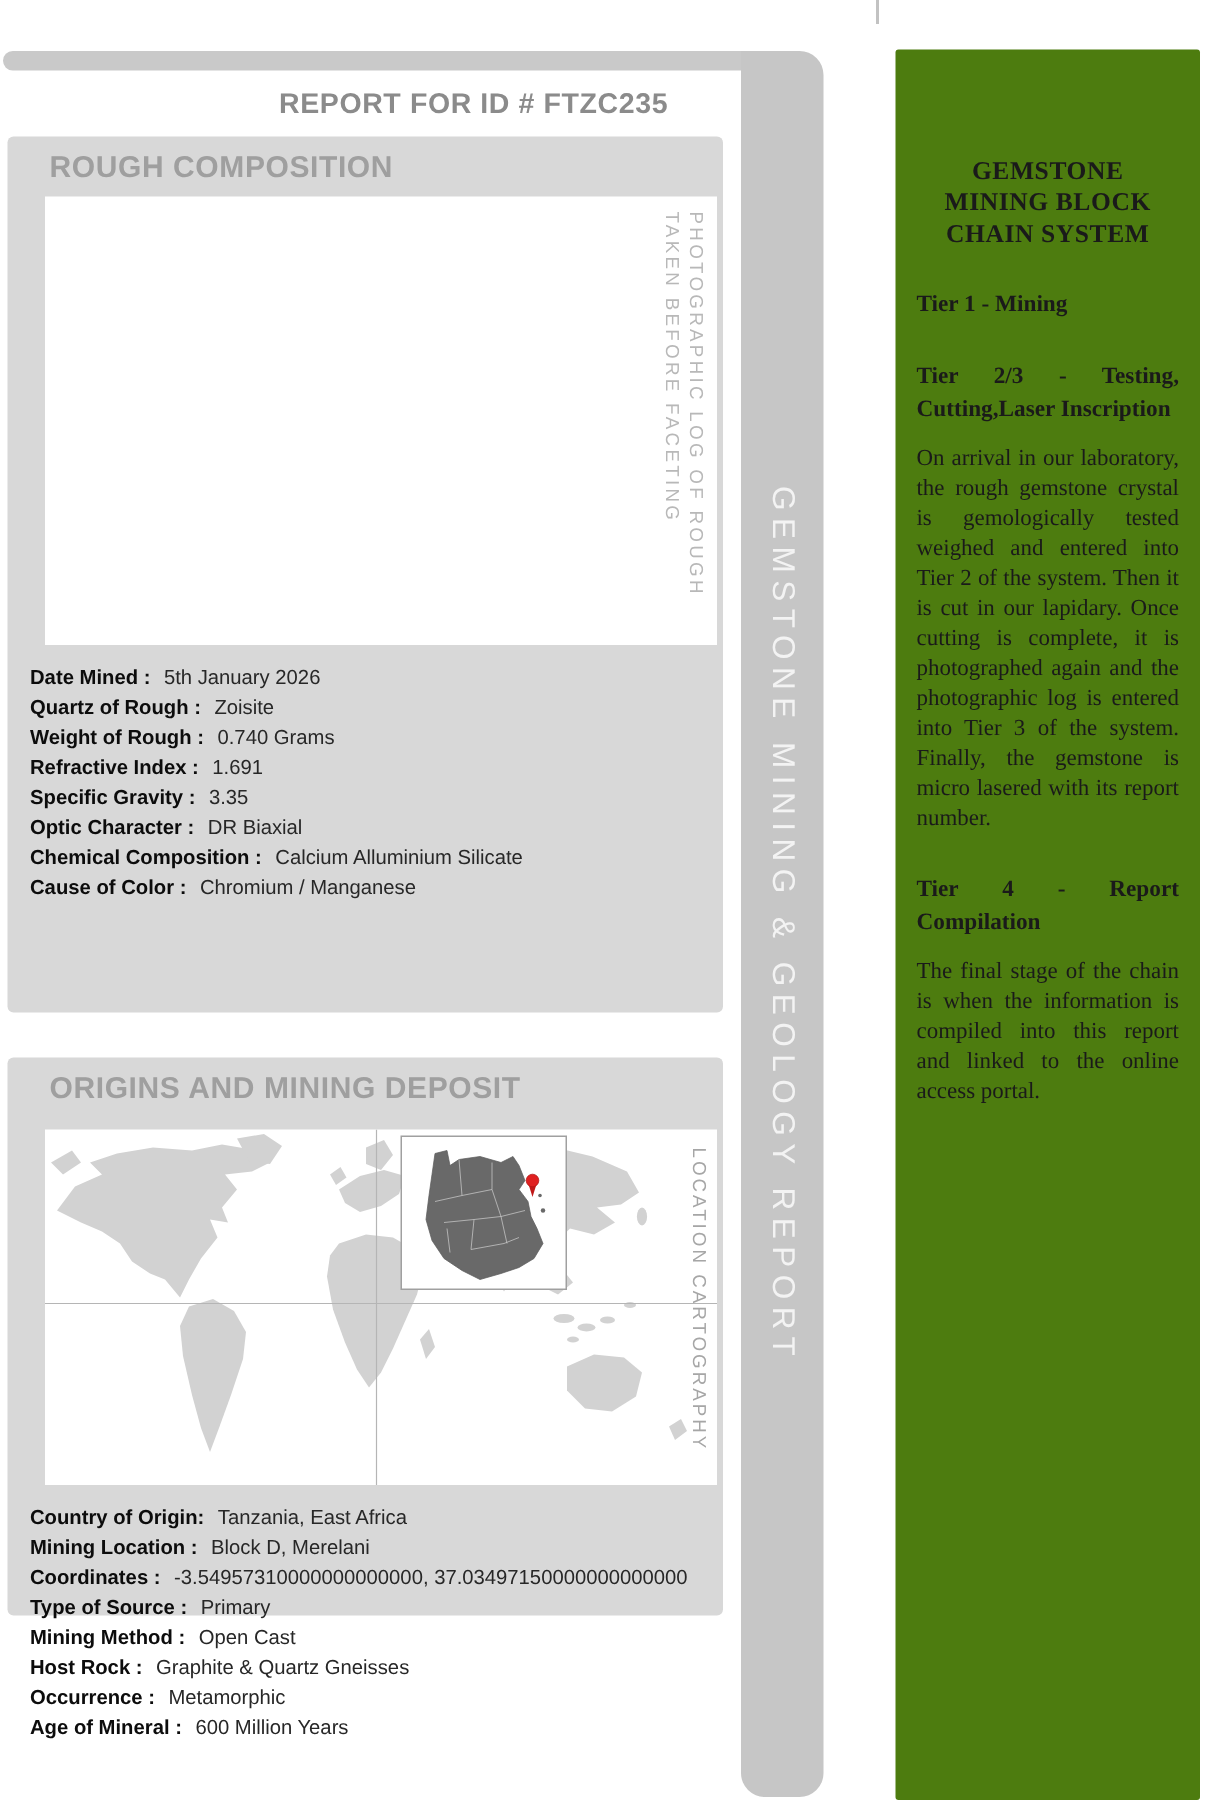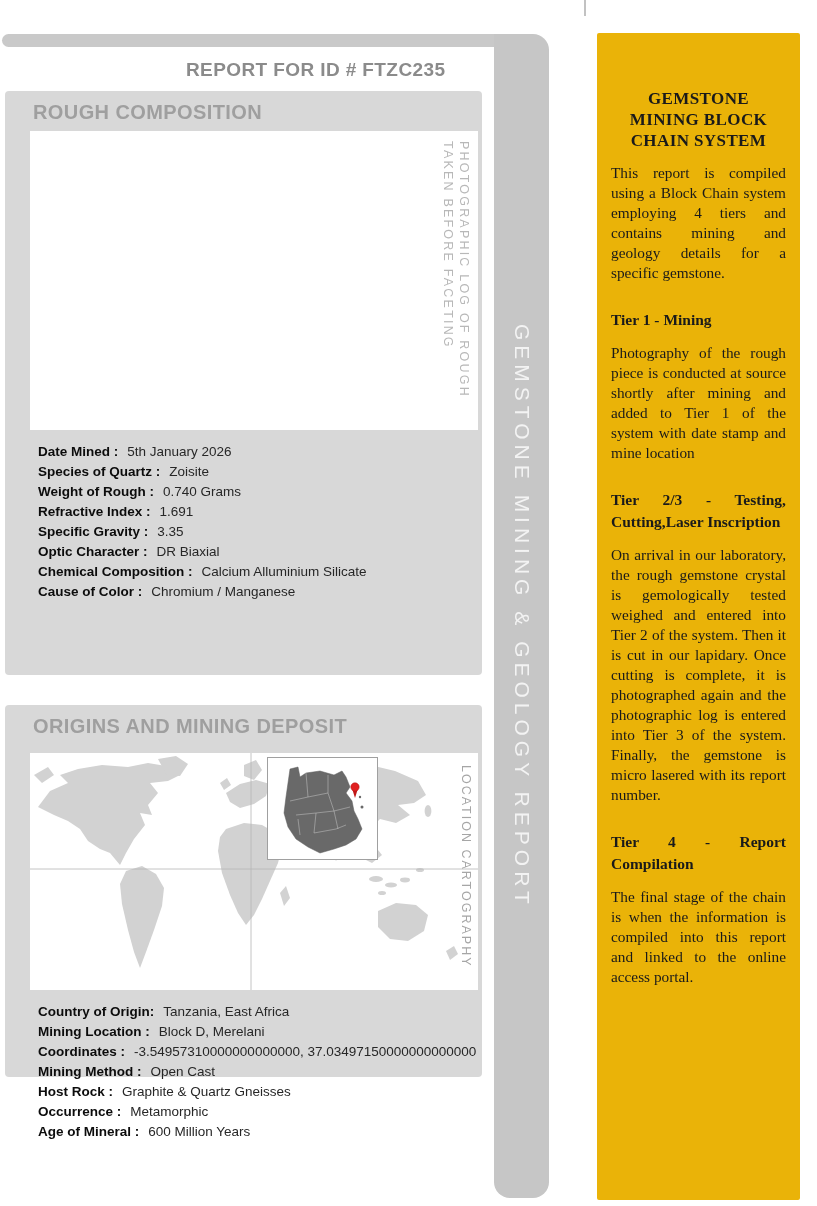--- a/index.html
+++ b/index.html
@@ -28,32 +28,32 @@
   .card-header{position:absolute;left:28px;top:10px;font-size:20px;font-weight:bold;
                color:#9f9f9f;letter-spacing:0.4px;}
 
   .photo-box{position:absolute;left:25px;top:40px;width:448px;height:299px;background:#ffffff;}
   .v-caption{position:absolute;top:10px;right:6px;writing-mode:vertical-rl;
              font-size:12.5px;letter-spacing:2.2px;color:#b8b8b8;line-height:16px;}
   .map-box{position:absolute;left:25px;top:48px;width:448px;height:237px;background:#ffffff;}
   .v-caption-single{position:absolute;top:12px;right:5px;writing-mode:vertical-rl;
              font-size:12.5px;letter-spacing:2px;color:#a6a6a6;}
 
-  .fields{position:absolute;left:33px;}
+  .fields{position:absolute;left:15px;}
   .fields1{top:351px;}
   .fields2{top:297px;}
   .field-row{line-height:20px;font-size:13.5px;white-space:nowrap;}
   .flabel{font-weight:bold;color:#0c0c0c;margin-right:9px;}
   .fvalue{color:#272727;}
 
   .map-svg{position:absolute;left:0;top:0;}
 
   
-  .sidebar{position:absolute;left:597px;top:33px;width:203px;height:1167px;background:#eab308;
-           border-radius:2px;box-sizing:border-box;padding:55px 14px 0 14px;overflow:hidden;
+  .sidebar{position:absolute;left:597px;top:33px;width:203px;height:1167px;background:#4d7c0f;
+           border-radius:2px;box-sizing:border-box;padding:70px 14px 0 14px;overflow:hidden;
            font-family:"Liberation Serif",serif;color:#1a1a1a;}
   .sb-heading{font-size:17px;font-weight:bold;text-align:center;line-height:21px;
               letter-spacing:0.4px;margin:0;}
   .sb-para{font-size:15.3px;line-height:20px;text-align:justify;margin:12px 0 0 0;}
   .sb-sub{font-size:15.5px;font-weight:bold;text-align:justify;line-height:22px;margin:26px 0 0 0;}
 </style>
 </head>
 <body>
 
 <div class="page">
@@ -72,21 +72,21 @@
 
     <div class="photo-box">
       <div class="v-caption">
         <div>PHOTOGRAPHIC LOG OF ROUGH</div>
         <div>TAKEN BEFORE FACETING</div>
       </div>
     </div>
 
     <div class="fields fields1">
       <div class="field-row"><span class="flabel">Date Mined :</span><span class="fvalue">5th January 2026</span></div>
-      <div class="field-row"><span class="flabel">Species of Quartz :</span><span class="fvalue">Zoisite</span></div>
+      <div class="field-row"><span class="flabel">Quartz of Rough :</span><span class="fvalue">Zoisite</span></div>
       <div class="field-row"><span class="flabel">Weight of Rough :</span><span class="fvalue">0.740 Grams</span></div>
       <div class="field-row"><span class="flabel">Refractive Index :</span><span class="fvalue">1.691</span></div>
       <div class="field-row"><span class="flabel">Specific Gravity :</span><span class="fvalue">3.35</span></div>
       <div class="field-row"><span class="flabel">Optic Character :</span><span class="fvalue">DR Biaxial</span></div>
       <div class="field-row"><span class="flabel">Chemical Composition :</span><span class="fvalue">Calcium Alluminium Silicate</span></div>
       <div class="field-row"><span class="flabel">Cause of Color :</span><span class="fvalue">Chromium / Manganese</span></div>
     </div>
   </div>
 
   <div class="card card2">
@@ -149,33 +149,32 @@
           </g>
         </g>
       </svg>
       <div class="v-caption-single">LOCATION CARTOGRAPHY</div>
     </div>
 
     <div class="fields fields2">
       <div class="field-row"><span class="flabel">Country of Origin:</span><span class="fvalue">Tanzania, East Africa</span></div>
       <div class="field-row"><span class="flabel">Mining Location :</span><span class="fvalue">Block D, Merelani</span></div>
       <div class="field-row"><span class="flabel">Coordinates :</span><span class="fvalue">-3.54957310000000000000, 37.03497150000000000000</span></div>
+      <div class="field-row"><span class="flabel">Type of Source :</span><span class="fvalue">Primary</span></div>
       <div class="field-row"><span class="flabel">Mining Method :</span><span class="fvalue">Open Cast</span></div>
       <div class="field-row"><span class="flabel">Host Rock :</span><span class="fvalue">Graphite &amp; Quartz Gneisses</span></div>
       <div class="field-row"><span class="flabel">Occurrence :</span><span class="fvalue">Metamorphic</span></div>
       <div class="field-row"><span class="flabel">Age of Mineral :</span><span class="fvalue">600 Million Years</span></div>
     </div>
   </div>
 
   <div class="sidebar">
     <p class="sb-heading">GEMSTONE MINING BLOCK CHAIN SYSTEM</p>
-    <p class="sb-para">This report is compiled using a Block Chain system employing 4 tiers and contains mining and geology details for a specific gemstone.</p>
 
     <p class="sb-sub">Tier 1 - Mining</p>
-    <p class="sb-para">Photography of the rough piece is conducted at source shortly after mining and added to Tier 1 of the system with date stamp and mine location</p>
 
     <p class="sb-sub">Tier 2/3 - Testing, Cutting,Laser Inscription</p>
     <p class="sb-para">On arrival in our laboratory, the rough gemstone crystal is gemologically tested weighed and entered into Tier 2 of the system. Then it is cut in our lapidary. Once cutting is complete, it is photographed again and the photographic log is entered into Tier 3 of the system. Finally, the gemstone is micro lasered with its report number.</p>
 
     <p class="sb-sub">Tier 4 - Report Compilation</p>
     <p class="sb-para">The final stage of the chain is when the information is compiled into this report and linked to the online access portal.</p>
   </div>
 
 </div>
 

